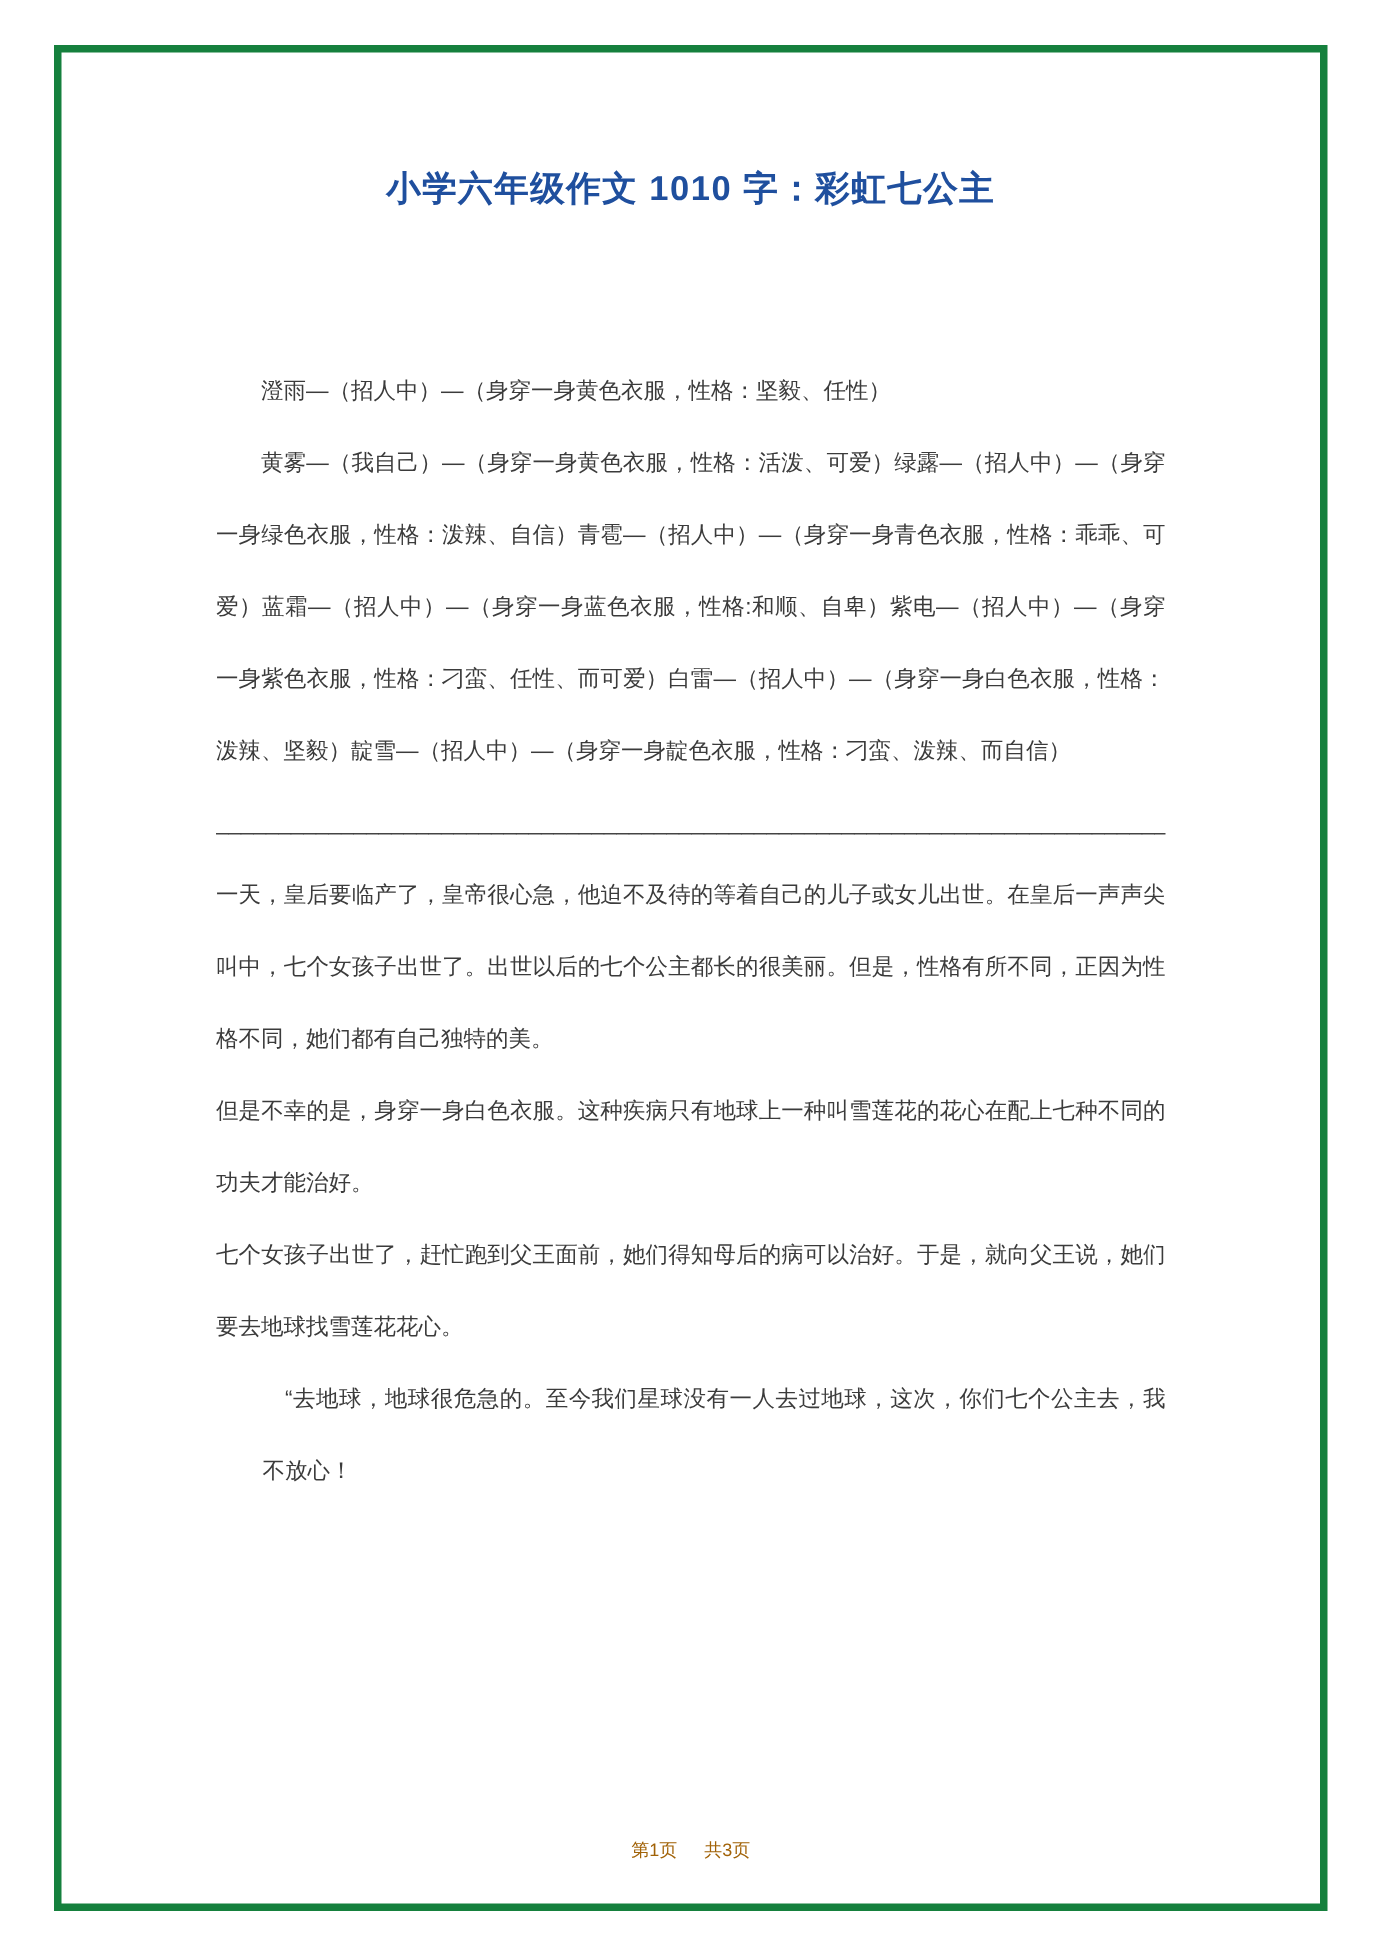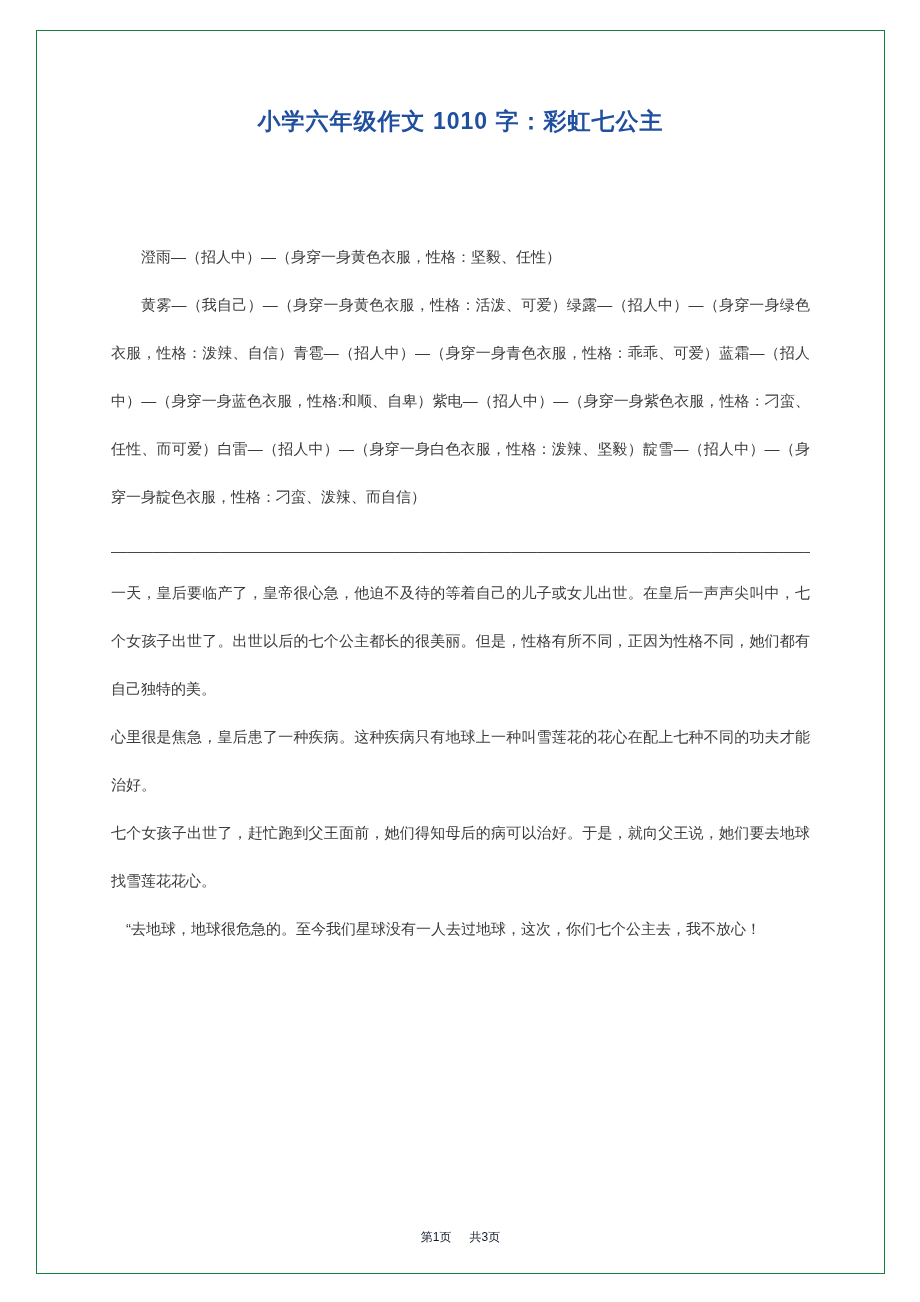--- a/index.html
+++ b/index.html
@@ -14,23 +14,23 @@
     background: #ffffff;
     font-family: "Liberation Sans", "DejaVu Sans", sans-serif;
     overflow: hidden;
   }
   .frame {
     position: absolute;
     top: 30px;
     left: 36px;
     right: 35px;
     bottom: 28px;
-    border: 1px solid #15803d;
+    border: 5px solid #15803d;
     box-sizing: border-box;
-    padding: 0 74px;
+    padding: 0 103px;
   }
   .doc-title {
     margin: 75px 0 0 0;
     text-align: center;
     font-size: 23px;
     font-weight: bold;
     color: #1f4f9e;
     letter-spacing: 1px;
     line-height: 30px;
   }
@@ -43,56 +43,57 @@
     word-break: break-all;
   }
   .body-text p {
     margin: 0;
   }
   p.indent {
     text-indent: 2em;
   }
   p.indent-quote {
     text-indent: 1em;
+    margin-left: 31px;
   }
   p.separator {
     white-space: nowrap;
     overflow: hidden;
     text-align: left;
     letter-spacing: 0;
     color: #3b3b3b;
   }
   .footer {
     position: absolute;
     left: 0;
     right: 0;
     bottom: 28px;
     text-align: center;
     font-size: 12px;
-    color: #0f172a;
+    color: #a16207;
     line-height: 16px;
   }
   .footer .footer-part {
     margin: 0 9px;
   }
 </style>
 </head>
 <body>
 
 <div class="canvas">
   <div class="frame">
 
     <h1 class="doc-title">小学六年级作文 1010 字：彩虹七公主</h1>
 
     <div class="body-text">
       <p class="indent">澄雨—（招人中）—（身穿一身黄色衣服，性格：坚毅、任性）</p>
       <p class="indent">黄雾—（我自己）—（身穿一身黄色衣服，性格：活泼、可爱）绿露—（招人中）—（身穿一身绿色衣服，性格：泼辣、自信）青雹—（招人中）—（身穿一身青色衣服，性格：乖乖、可爱）蓝霜—（招人中）—（身穿一身蓝色衣服，性格:和顺、自卑）紫电—（招人中）—（身穿一身紫色衣服，性格：刁蛮、任性、而可爱）白雷—（招人中）—（身穿一身白色衣服，性格：泼辣、坚毅）靛雪—（招人中）—（身穿一身靛色衣服，性格：刁蛮、泼辣、而自信）</p>
       <p class="separator">______________________________________________________________________________________</p>
       <p>一天，皇后要临产了，皇帝很心急，他迫不及待的等着自己的儿子或女儿出世。在皇后一声声尖叫中，七个女孩子出世了。出世以后的七个公主都长的很美丽。但是，性格有所不同，正因为性格不同，她们都有自己独特的美。</p>
-      <p>心里很是焦急，皇后患了一种疾病。这种疾病只有地球上一种叫雪莲花的花心在配上七种不同的功夫才能治好。</p>
+      <p>但是不幸的是，身穿一身白色衣服。这种疾病只有地球上一种叫雪莲花的花心在配上七种不同的功夫才能治好。</p>
       <p>七个女孩子出世了，赶忙跑到父王面前，她们得知母后的病可以治好。于是，就向父王说，她们要去地球找雪莲花花心。</p>
       <p class="indent-quote">“去地球，地球很危急的。至今我们星球没有一人去过地球，这次，你们七个公主去，我不放心！</p>
     </div>
 
     <div class="footer">
       <span class="footer-part">第1页</span><span class="footer-part">共3页</span>
     </div>
 
   </div>
 </div>

